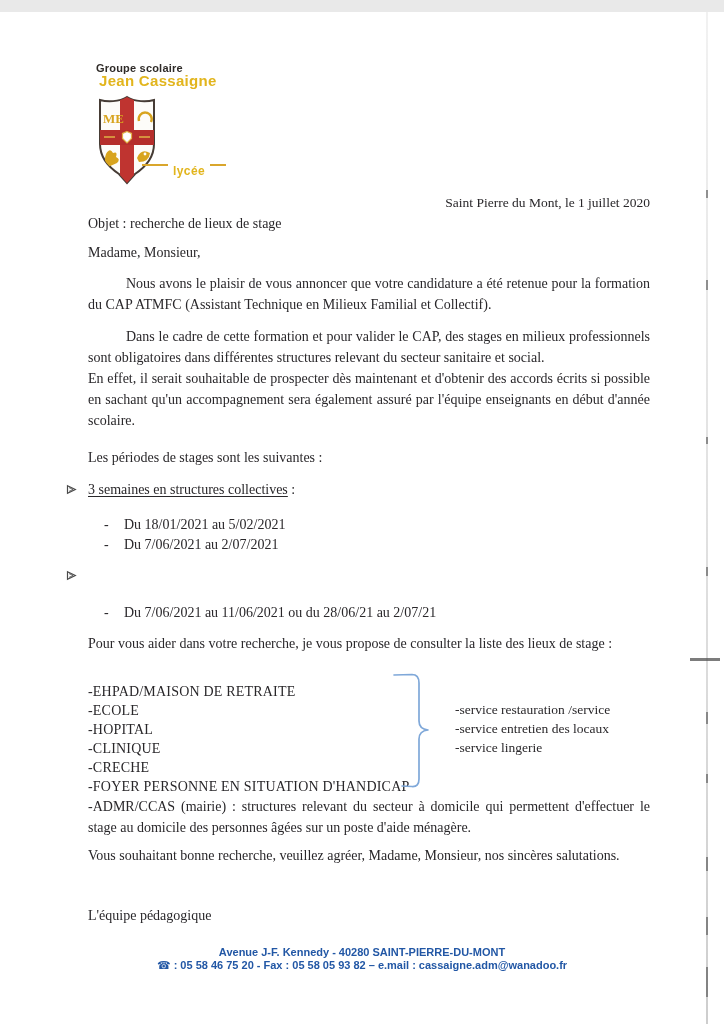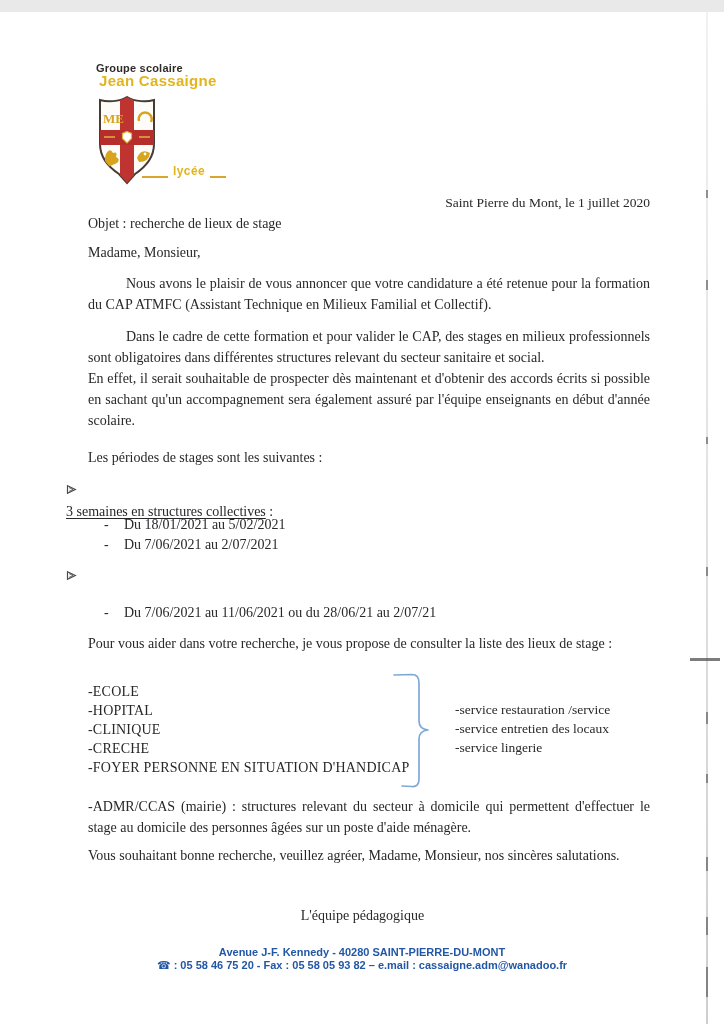--- a/index.html
+++ b/index.html
@@ -10,53 +10,53 @@
     font-family:"Liberation Serif","DejaVu Serif",serif;
     color:#29272a;
     overflow:hidden;
     margin-top:12px;
   }
   .abs{position:absolute;}
   
   .logo-line1{left:96px;top:50px;font:bold 11px "Liberation Sans",sans-serif;color:#2f2b28;letter-spacing:.2px;}
   .logo-line2{left:99px;top:60px;font:bold 15px "Liberation Sans",sans-serif;color:#e2b51d;letter-spacing:.3px;}
   .crest{left:93px;top:82px;}
-  .lycee-row{left:142px;top:152px;display:flex;align-items:flex-end;gap:5px;}
+  .lycee-row{left:142px;top:152px;display:flex;align-items:flex-start;gap:5px;}
   .lycee-row .rule{height:2px;background:#d9a62c;}
   .rule-l{width:26px;background:linear-gradient(to right,#c2652f,#d9a62c);}
   .rule-r{width:16px;}
   .lycee-label{font:bold 12px "Liberation Sans",sans-serif;color:#e2b51d;letter-spacing:.4px;}
   
   .blk{left:88px;width:562px;font-size:14px;line-height:21px;}
   .dateline{top:180px;text-align:right;font-size:13.5px;}
   .subject{top:201px;}
   .subject .u{text-underline-offset:2px;}
   .salutation{top:230px;}
   .para1{top:261px;text-indent:38px;text-align:justify;}
   .para23{top:314px;text-align:justify;}
   .para23 p{margin:0;text-align:justify;}
   .para23 p.ind{text-indent:38px;}
   .periods-intro{top:435px;}
-  .section{left:66px;width:584px;font-size:14px;display:flex;align-items:baseline;flex-direction:column;}
+  .section{left:66px;width:584px;font-size:14px;display:flex;align-items:baseline;}
   .sec1{top:470px;}
   .sec2{top:556px;}
   .arrow-wrap{width:22px;flex:0 0 22px;position:relative;top:1px;}
   .sec-heading{text-decoration:underline;text-underline-offset:2px;}
   .date-list{left:104px;width:500px;font-size:14px;line-height:20px;}
   .dl1{top:503px;}
   .dl2{top:591px;}
   .date-row{display:flex;}
   .date-row .dash{width:20px;flex:0 0 20px;}
   .help-para{top:621px;text-align:justify;}
   .places{top:670px;font-size:14px;line-height:19px;letter-spacing:.2px;}
   .services{left:455px;top:688px;width:200px;font-size:13.5px;line-height:19px;}
   .brace{left:392px;top:659px;}
   .admr{top:784px;text-align:justify;}
   .closing{top:833px;text-align:justify;}
-  .signature{top:893px;width:549px;text-align:center;}
+  .signature{top:893px;width:549px;text-align:left;}
   
   .footer{left:79px;top:934px;width:566px;text-align:center;
           font:bold 11px "Liberation Sans",sans-serif;color:#2257a5;line-height:13px;}
   .footer .phone{font-weight:normal;font-family:"DejaVu Sans",sans-serif;font-size:11px;}
   
   .scan-line{left:706px;top:0;width:2px;height:1024px;
              background:linear-gradient(to bottom,rgba(120,120,120,.10),rgba(100,100,100,.22) 60%,rgba(90,90,90,.30));}
   .scan-dash{left:706px;width:2px;background:rgba(70,70,70,.55);}
   .sd1{top:178px;height:8px;}
   .sd2{top:268px;height:10px;}
@@ -151,20 +151,21 @@
   <div class="abs date-list dl2">
     <div class="date-row">
       <span class="dash">-</span>
       <span>Du 7/06/2021 au 11/06/2021 ou du 28/06/21 au 2/07/21</span>
     </div>
   </div>
 
   <div class="abs blk help-para">Pour vous aider dans votre recherche, je vous propose de consulter la liste des lieux de stage :</div>
 
   <div class="abs blk places">
+    <div>-EHPAD/MAISON DE RETRAITE</div>
     <div>-ECOLE</div>
     <div>-HOPITAL</div>
     <div>-CLINIQUE</div>
     <div>-CRECHE</div>
     <div>-FOYER PERSONNE EN SITUATION D'HANDICAP</div>
   </div>
 
   <svg class="abs brace" width="56" height="122" viewBox="0 0 56 122">
     <path d="M2 4 L20 3.5 Q27 3.5 27 12 L27 50 Q27 58 36 59 Q27 60 27 68 L27 108 Q27 116 20 115.5 L10 115" fill="none" stroke="#7fa8d9" stroke-width="1.7" stroke-linecap="round" stroke-linejoin="round"></path>
   </svg>

